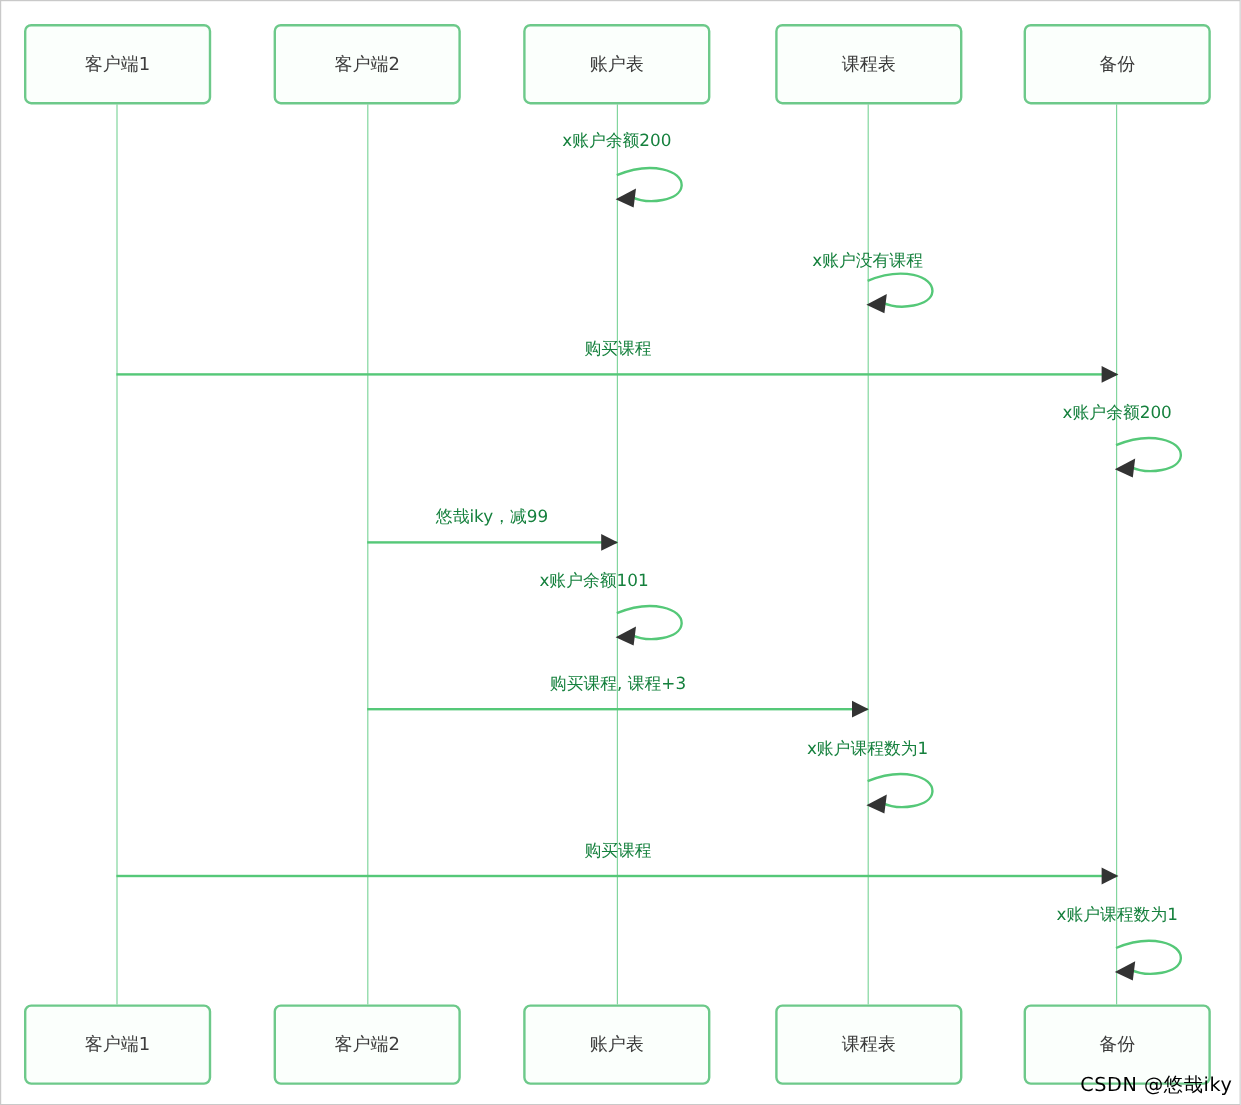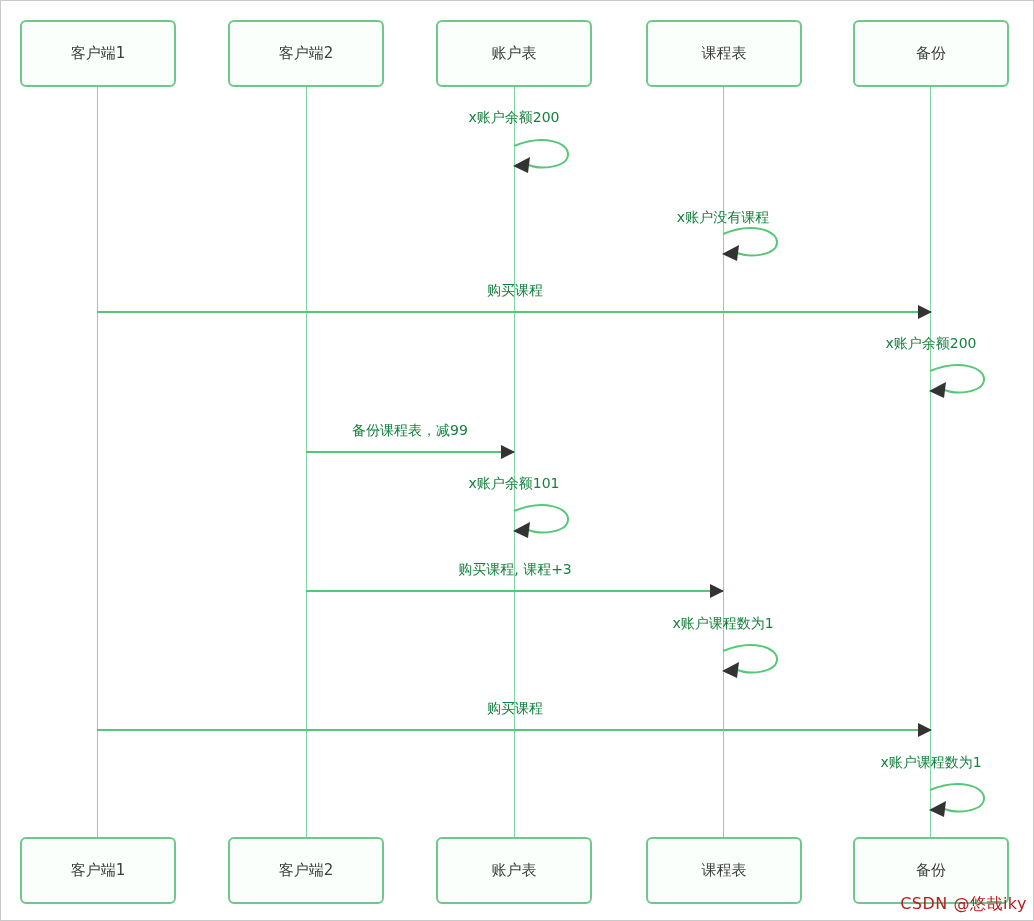--- a/index.html
+++ b/index.html
@@ -43,21 +43,21 @@
     right: -1px; top: -8px;
     width: 0; height: 0;
     border-left: 14px solid #333333;
     border-top: 7px solid transparent;
     border-bottom: 7px solid transparent;
   }
   .self-loop { position: absolute; width: 62px; height: 38px; }
   .watermark {
     position: absolute;
     right: 6px; top: 893px;
-    color: #b91c1c;
+    color: #000000;
     font-size: 16px;
     letter-spacing: 0.5px;
   }
 </style>
 </head>
 <body>
 
 <div class="stage">
 
   <div class="lifeline" style="left:96px"></div>
@@ -114,26 +114,26 @@
   <div class="arrow-line" style="left:96px;top:310px;width:834px">
     <span class="arrow-head-right"></span>
   </div>
 
   <div class="msg-label" style="left:930px;top:334px">x账户余额200</div>
   <svg class="self-loop" style="left:926px;top:361px" viewBox="0 0 62 38">
     <path d="M3,9 C32,-3 58,5 57,18 C56,30 30,34 15,27" fill="none" stroke="#55c878" stroke-width="2"></path>
     <polygon points="2,29 19,20 17,36" fill="#333333"></polygon>
   </svg>
 
-  <div class="msg-label" style="left:409px;top:421px">备份课程表，减99</div>
+  <div class="msg-label" style="left:409px;top:421px">悠哉iky，减99</div>
   <div class="arrow-line" style="left:305px;top:450px;width:208px">
     <span class="arrow-head-right"></span>
   </div>
 
-  <div class="msg-label" style="left:513px;top:474px">x账户余额101</div>
+  <div class="msg-label" style="left:494px;top:474px">x账户余额101</div>
   <svg class="self-loop" style="left:510px;top:501px" viewBox="0 0 62 38">
     <path d="M3,9 C32,-3 58,5 57,18 C56,30 30,34 15,27" fill="none" stroke="#55c878" stroke-width="2"></path>
     <polygon points="2,29 19,20 17,36" fill="#333333"></polygon>
   </svg>
 
   <div class="msg-label" style="left:514px;top:560px">购买课程, 课程+3</div>
   <div class="arrow-line" style="left:305px;top:589px;width:417px">
     <span class="arrow-head-right"></span>
   </div>
 

